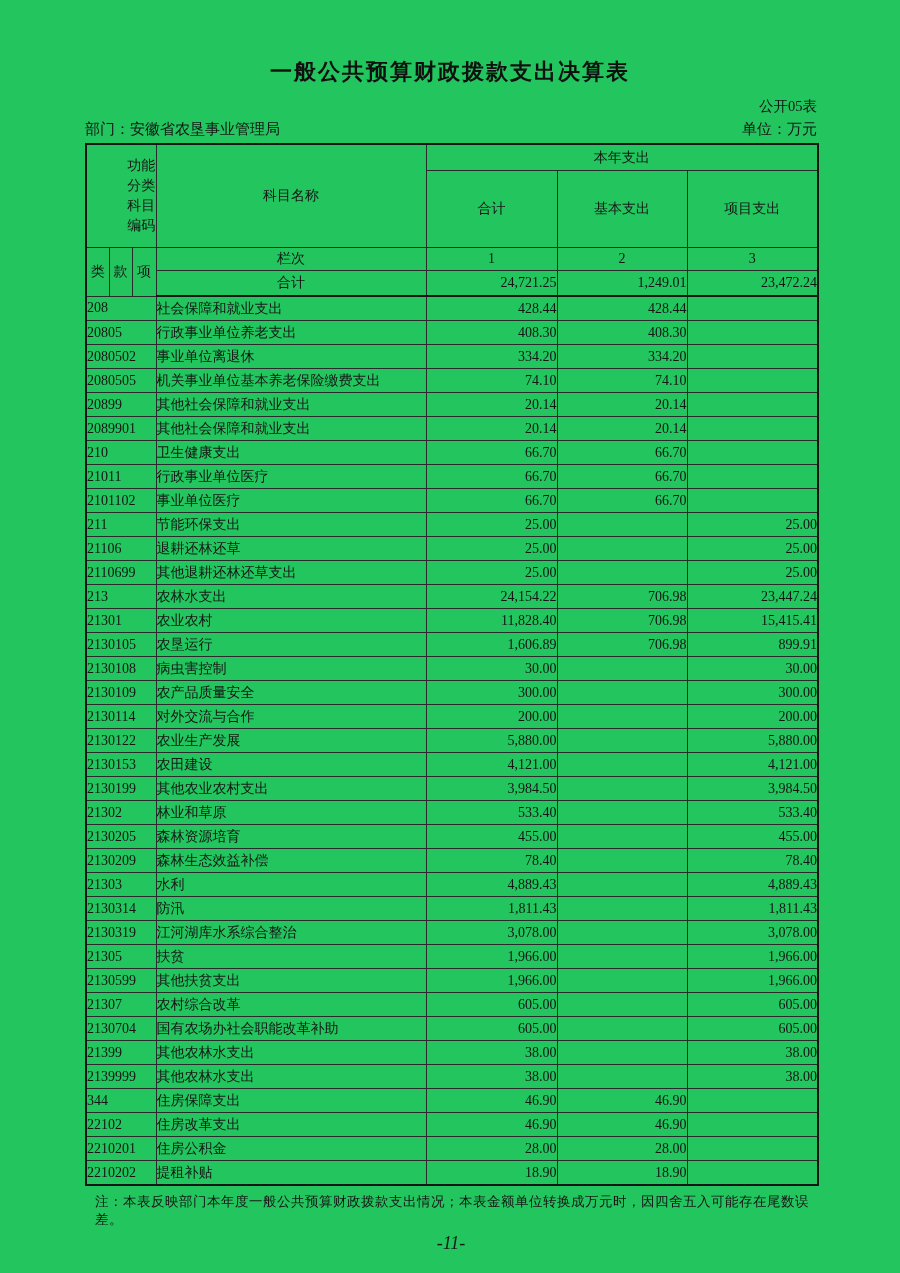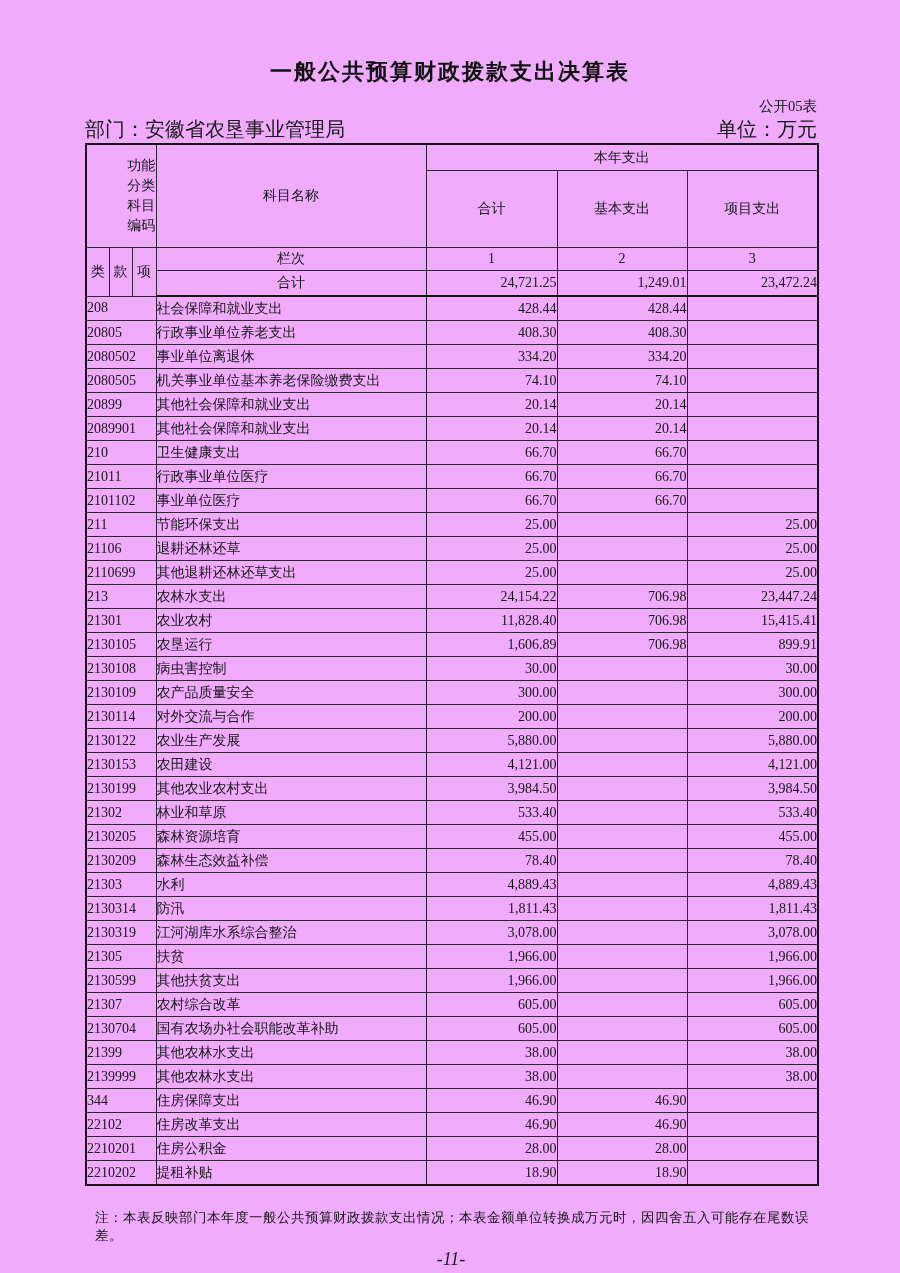--- a/index.html
+++ b/index.html
@@ -4,21 +4,21 @@
 <style>
   html, body {
     margin: 0;
     padding: 0;
     background: #ffffff;
   }
   .page {
     position: relative;
     width: 900px;
     height: 1273px;
-    background: #f0abfc;
+    background: #22c55e;
     color: #161616;
     font-family: "Liberation Serif", "DejaVu Serif", serif;
     overflow: hidden;
   }
   .content {
     width: 732px;
     margin: 0 auto 0 85px;
   }
   .doc-title {
     padding-top: 57px;
@@ -30,21 +30,21 @@
   }
   .form-code {
     margin-top: 10px;
     text-align: right;
     font-size: 14.5px;
   }
   .meta-row {
     margin-top: 2px;
     display: flex;
     justify-content: space-between;
-    font-size: 20px;
+    font-size: 15px;
     line-height: 22px;
   }
   table.fin {
     margin-top: 3px;
     width: 732px;
     border-collapse: collapse;
     table-layout: fixed;
     border: 2px solid #161616;
     font-size: 14px;
   }
@@ -71,21 +71,21 @@
   td.code {
     text-align: left;
     padding-left: 4px;
   }
   td.name {
     text-align: left;
     padding-left: 5px;
   }
   td.name.indented { }
   .footnote {
-    margin-top: 23px;
+    margin-top: 7px;
     margin-left: 10px;
     font-size: 13.5px;
     letter-spacing: 0.5px;
   }
   .page-number {
     margin-top: 4px;
     text-align: center;
     font-size: 18px;
     font-style: italic;
   }

